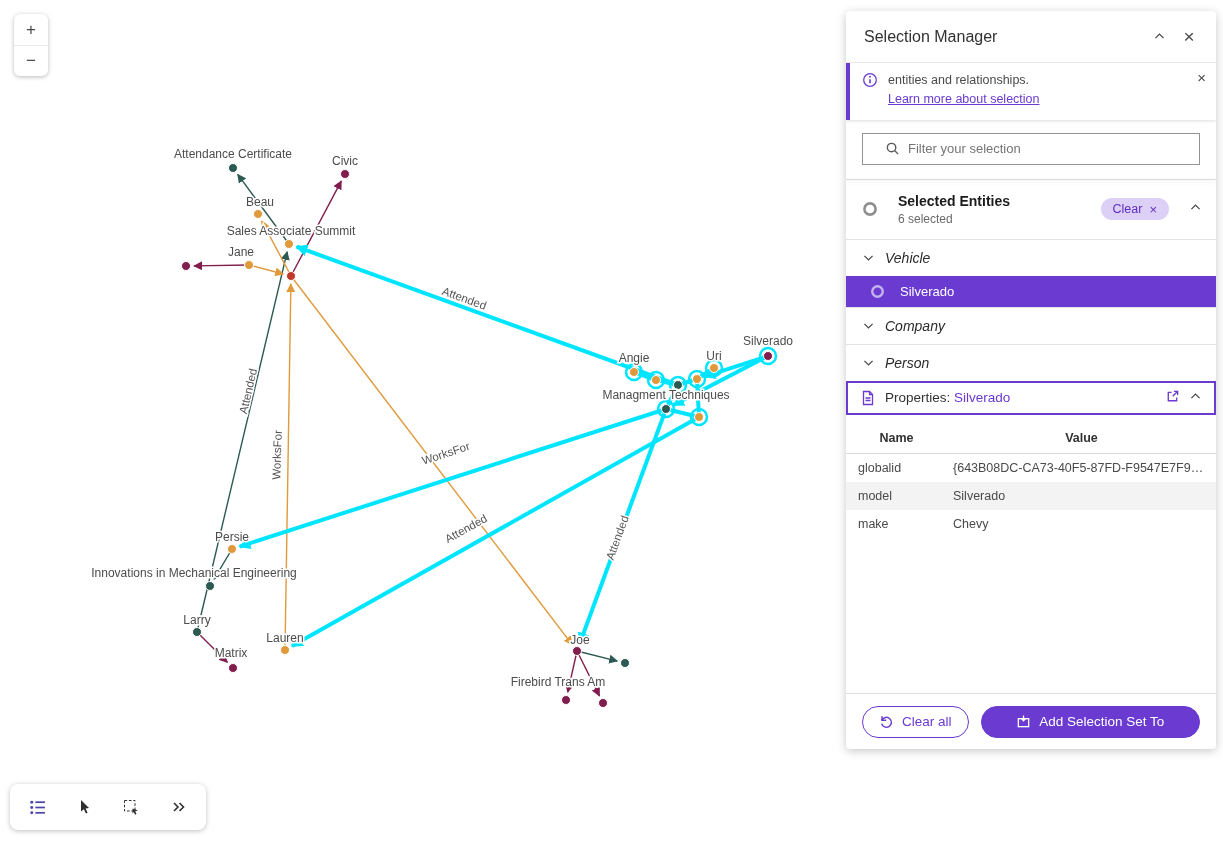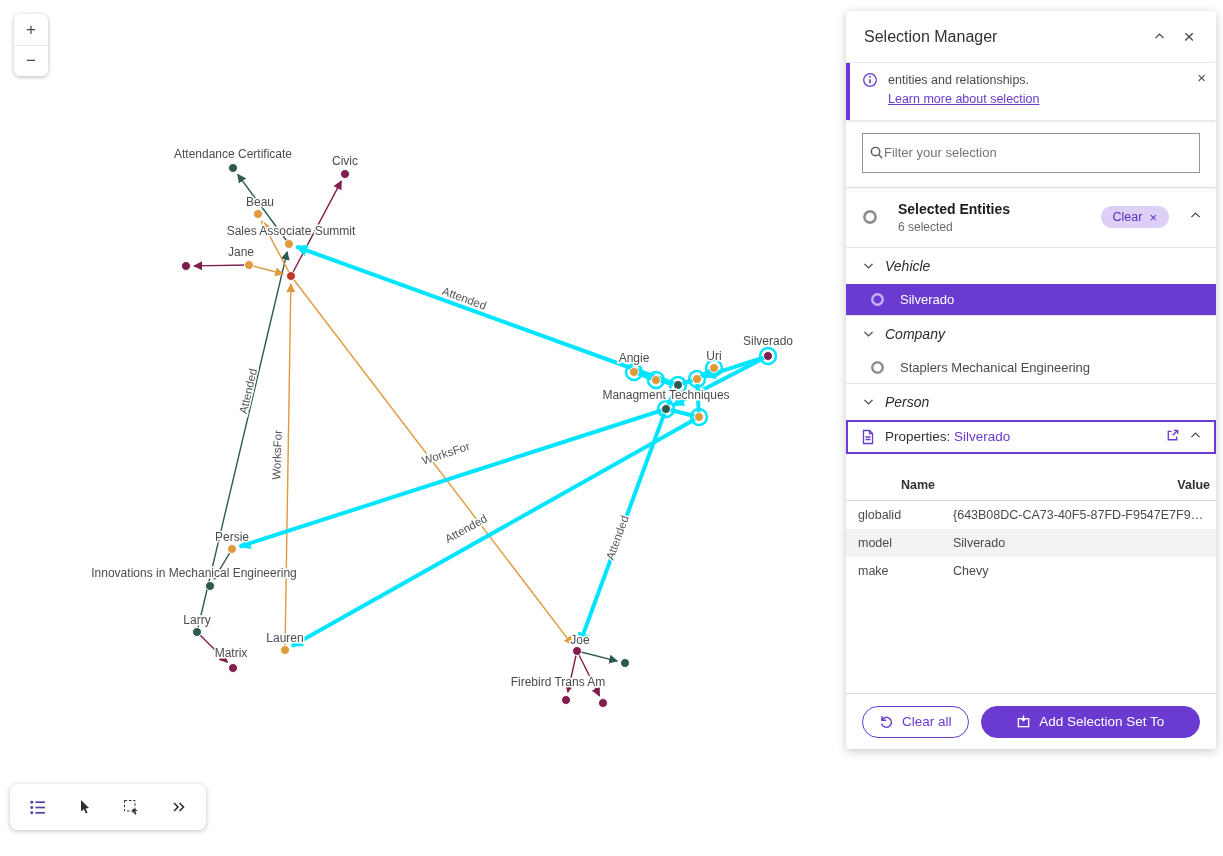--- a/index.html
+++ b/index.html
@@ -41,22 +41,22 @@
 
   .info-banner { position:relative; display:flex; gap:10px; align-items:flex-start;
     padding:8px 30px 10px 12px; border-left:4px solid #6a3ad1; box-shadow:0 1px 3px rgba(0,0,0,.14); }
   .info-icon { color:#6a3ad1; flex:0 0 auto; margin-top:1px; }
   .info-text { font-size:12.5px; color:#4a4a4a; line-height:1.55; }
   .info-link { color:#6a3ad1; text-decoration:underline; cursor:pointer; }
   .banner-close { position:absolute; right:10px; top:6px; font-size:15px; color:#4a4a4a;
     cursor:pointer; background:none; border:none; font-family:inherit; }
 
   .search-wrap { padding:13px 16px 14px; }
-  .search-box { display:flex; align-items:center; border:1px solid #949494;
-    height:40px; padding:0 6px; background:#fff; }
+  .search-box { display:flex; align-items:center; gap:8px; border:1px solid #949494;
+    height:32px; padding:0 22px; background:#fff; }
   .search-box svg { color:#5a5a5a; flex:0 0 auto; }
   .search-box input { border:none; outline:none; flex:1; font-size:13px; font-family:inherit; color:#323232; }
   .search-box input::placeholder { color:#757575; }
 
   .sep { border-bottom:1px solid #dadada; box-shadow:0 2px 4px rgba(0,0,0,.12); }
 
   .panel-body { flex:1 1 auto; display:flex; flex-direction:column; overflow:hidden; }
 
   .sel-header { display:flex; align-items:center; gap:20px; padding:13px 14px 13px 16px; }
   .sel-header .ring { color:#8f8f8f; flex:0 0 auto; }
@@ -79,21 +79,21 @@
 
   .props-header { display:flex; align-items:center; gap:9px; border:2px solid #6a3ad1;
     padding:6px 12px; font-size:13.5px; color:#323232; background:#fff; }
   .props-doc { color:#6a3ad1; flex:0 0 auto; }
   .props-label-wrap { flex:1; }
   .props-entity { color:#6a3ad1; }
   .props-ext { color:#6a3ad1; cursor:pointer; }
   .props-chev { color:#4a4a4a; cursor:pointer; }
 
   table.props-table { width:100%; border-collapse:collapse; table-layout:fixed; font-size:12.5px; }
-  .props-table th { text-align:right; font-weight:700; color:#323232; padding:24px 6px 8px 12px;
+  .props-table th { text-align:center; font-weight:700; color:#323232; padding:16px 6px 8px 12px;
     border-bottom:1px solid #d8d8d8; }
   .props-table th:first-child, .props-table td:first-child { width:95px; }
   .props-table td { padding:7px 6px 7px 12px; color:#4a4a4a; white-space:nowrap;
     overflow:hidden; text-overflow:ellipsis; }
   .props-table tbody tr:nth-child(even) { background:#f3f3f3; }
 
   .body-fill { flex:1 1 auto; }
 
   .panel-footer { flex:0 0 56px; border-top:1px solid #dcdcdc; display:flex; align-items:center;
     padding:0 16px; gap:12px; }
@@ -314,26 +314,20 @@
             <circle cx="8" cy="8" r="5.6"></circle>
           </svg>
           <span>Silverado</span>
         </div>
         <div class="group-header">
           <svg width="13" height="13" viewBox="0 0 16 16" fill="none" stroke="currentColor" stroke-width="1.6">
             <path d="M3 6 l5 5 5 -5"></path>
           </svg>
           <span>Company</span>
         </div>
-        <div class="entity-row">
-          <svg class="ring" width="15" height="15" viewBox="0 0 16 16" fill="none" stroke="currentColor" stroke-width="2.6">
-            <circle cx="8" cy="8" r="5.6"></circle>
-          </svg>
-          <span>Staplers Mechanical Engineering</span>
-        </div>
         <div class="group-header">
           <svg width="13" height="13" viewBox="0 0 16 16" fill="none" stroke="currentColor" stroke-width="1.6">
             <path d="M3 6 l5 5 5 -5"></path>
           </svg>
           <span>Person</span>
         </div>
       </div>
 
     <div class="props-header">
       <svg class="props-doc" width="16" height="16" viewBox="0 0 16 16" fill="none" stroke="currentColor" stroke-width="1.3">

